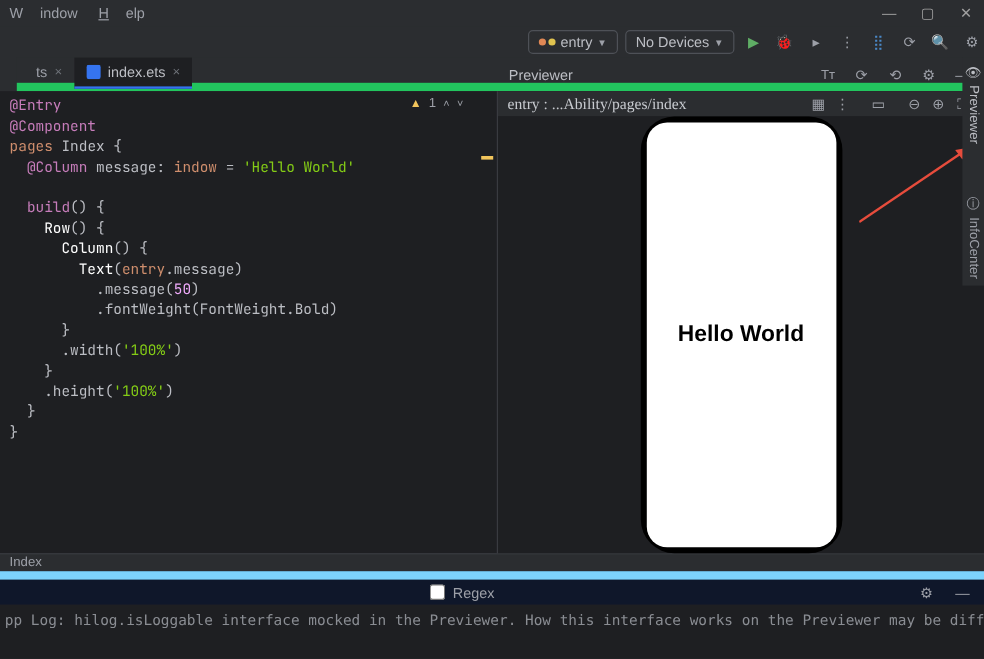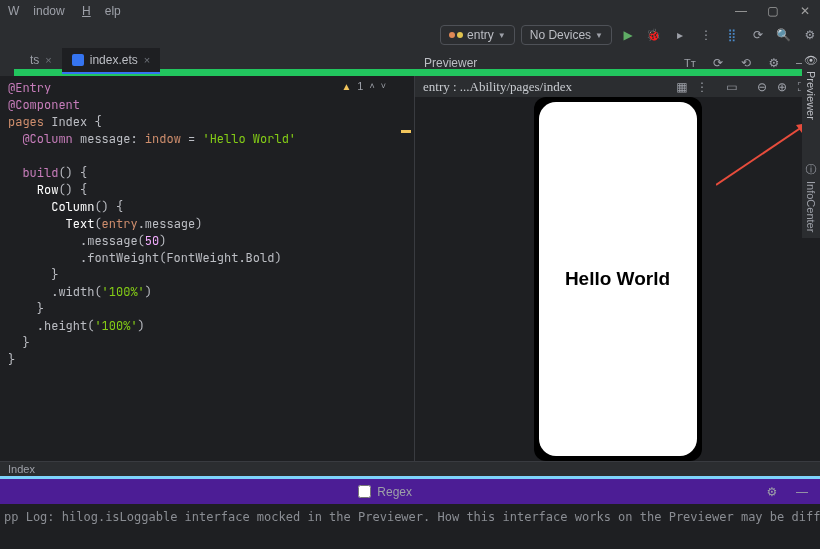--- a/index.html
+++ b/index.html
@@ -37,28 +37,28 @@
   .warnbadge{position:absolute; top:4px; right:28px; display:flex; align-items:center; gap:6px; color:#9da0a8; font-size:11px;}
   .warnbadge .tri2{color:#f2c55c; font-size:10px;}
   .warnbadge .chev{font-size:9px;}
   .ymark{position:absolute; right:3px; top:54px; width:10px; height:3px; background:#f2c55c;}
   .crumb{height:15px; background:#2b2d30; padding:1px 8px; font-size:11px; color:#9da0a8; border-top:1px solid #393b40;}
   .previewhdr2{height:24px; display:flex; align-items:center; padding:0 8px; color:#c8cbd0; background:#2b2d30; border-top:none;}
   .previewhdr2 .lbl{font-size:13px;font-family:Liberation Serif, serif;}
   .previewhdr2 .spacer{flex:1;}
   .devicewrap{flex:1; display:flex; align-items:center; justify-content:center; background:#1e1f22; position:relative;}
   .arrow{position:absolute; top:22px; right:4px; pointer-events:none;}
-  .device{width:168px; height:364px; background:#000; border-radius:12px; padding:5px;}
+  .device{width:168px; height:364px; background:#000; border-radius:28px; padding:5px;}
   .screen{width:100%; height:100%; background:#fff; border-radius:17px; display:flex; align-items:center; justify-content:center;}
   .screen .txt{color:#000; font-weight:700; font-size:19px;}
   .rtabs{position:absolute; right:0; top:48px; width:18px; background:#2b2d30; display:flex; flex-direction:column; align-items:center; gap:30px;}
   .rtab{writing-mode:vertical-rl; font-size:11px; color:#9da0a8; padding:6px 2px; cursor:pointer; display:flex; align-items:center; gap:4px;}
   .rtab.active{color:#bcbec4;}
   .rtab .eye{writing-mode:horizontal-tb; font-size:11px;}
-  .bottombar{height:28px; background:#4c1d95; border-top:3px solid #7dd3fc; display:flex; align-items:center; padding:0 8px; gap:10px;}
+  .bottombar{height:28px; background:#0f172a; border-top:7px solid #7dd3fc; display:flex; align-items:center; padding:0 8px; gap:10px;}
   .bottombar .spacer{flex:1;}
   .regex{display:flex; align-items:center; gap:6px; color:#9da0a8;}
   .regex input{accent-color:#6f737a;}
   .console{height:45px; background:#1e1f22; padding:6px 0 0 4px; font-family:"Consolas",monospace; font-size:12px; line-height:15px; color:#8a8d93; overflow:hidden; white-space:pre;}
   .u{text-decoration:underline;}
   .dot-orange{display:inline-block;width:6px;height:6px;border-radius:50%;background:#e08855;margin-right:2px;}
   .dot-yellow{display:inline-block;width:6px;height:6px;border-radius:50%;background:#e0c34f;margin-left:-4px;}
 </style>
 </head>
 <body>

